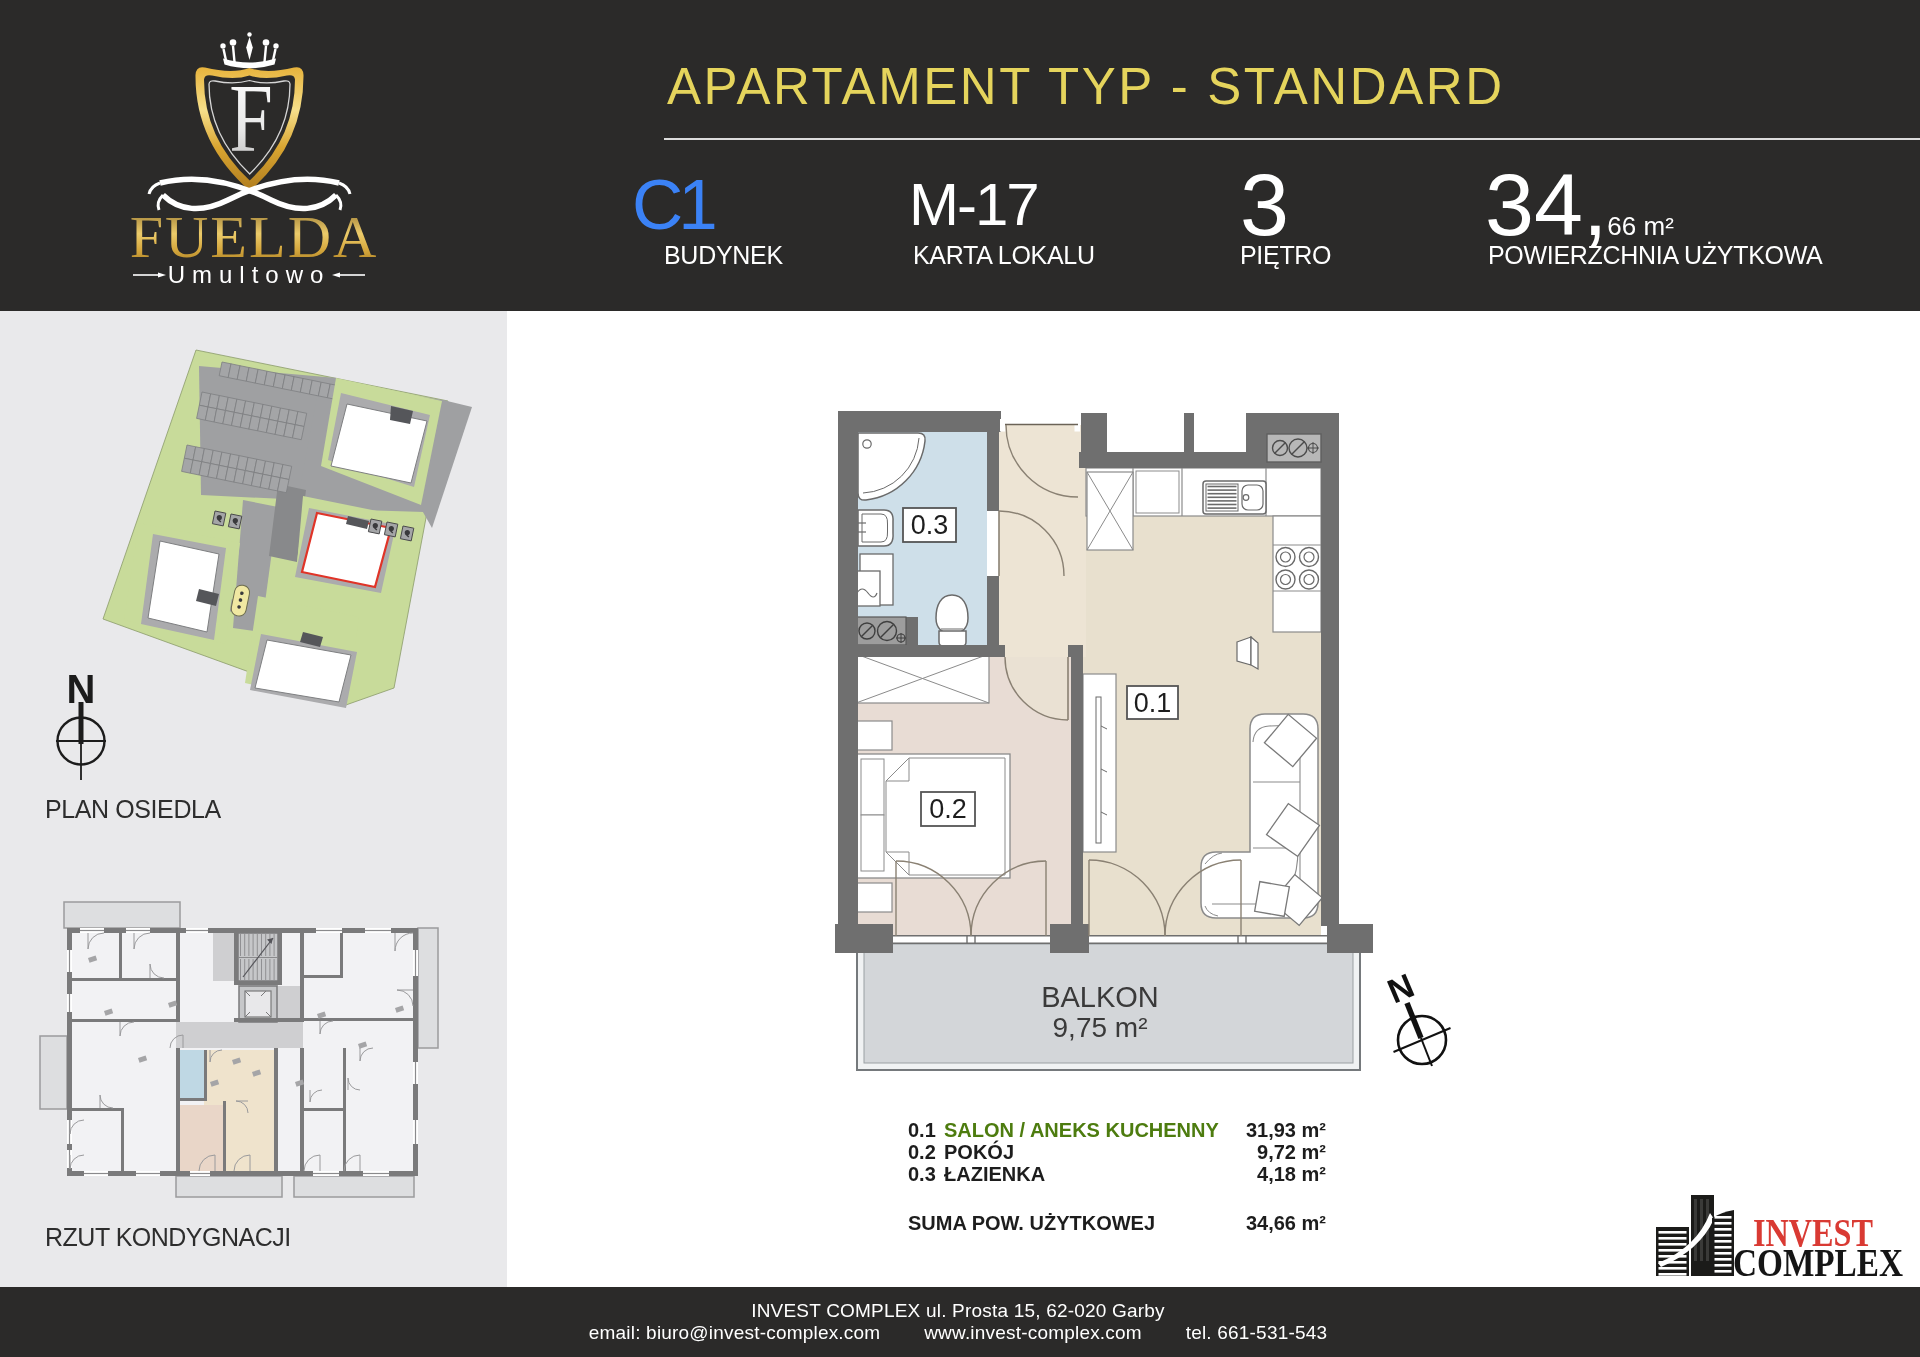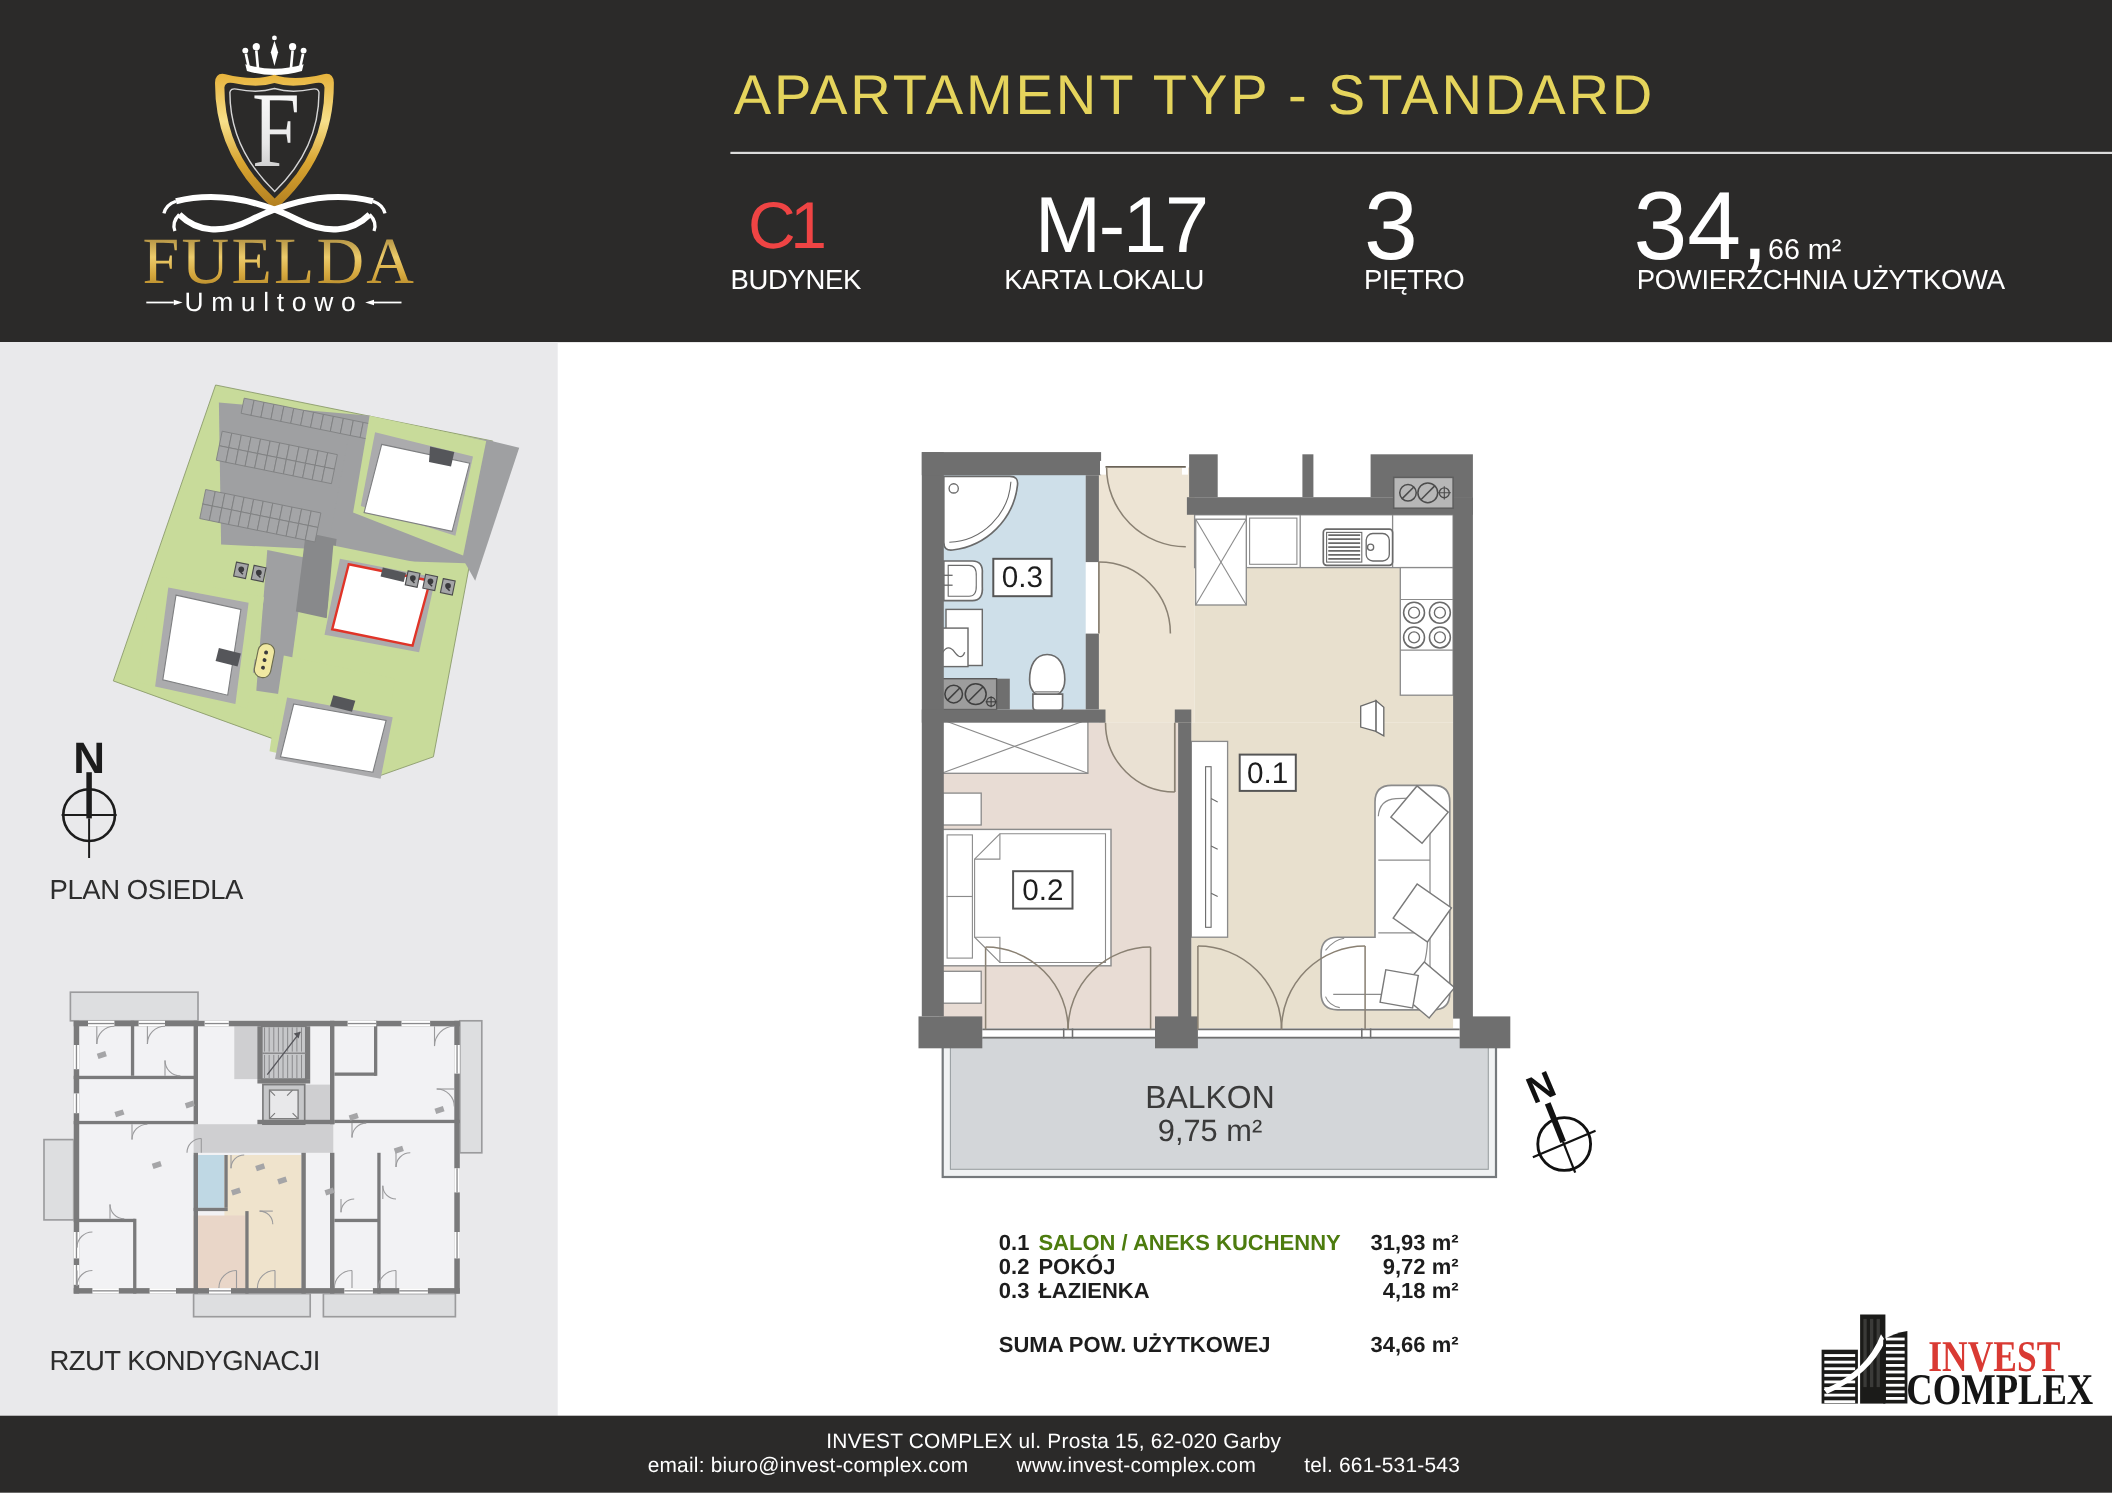--- a/index.html
+++ b/index.html
@@ -12,24 +12,24 @@
 <div class="abs" style="left:0;top:0;width:1920px;height:311px;background:#2B2A29"></div>
 
 <div class="abs" style="left:0;top:311px;width:507px;height:976px;background:#E9E9EB"></div>
 
 <div class="abs" style="left:0;top:1287px;width:1920px;height:70px;background:#2B2A29"></div>
 
 <div class="abs" style="left:667px;top:61px;font-size:51px;line-height:51px;letter-spacing:2.6px;color:#E5D45C;white-space:nowrap;">APARTAMENT TYP - STANDARD</div>
 
 <div class="abs" style="left:664px;top:138px;width:1256px;height:2px;background:#dcdcdc"></div>
 
-<div class="abs" style="left:680px;top:161px;font-size:60px;letter-spacing:-5px;color:#ef4444;line-height:88px;">C1</div>
+<div class="abs" style="left:632px;top:161px;font-size:71px;letter-spacing:-5px;color:#3b82f6;line-height:88px;">C1</div>
 <div class="abs" style="left:664px;top:243px;font-size:25px;letter-spacing:-0.3px;color:#fff;line-height:25px;">BUDYNEK</div>
 
-<div class="abs" style="left:909px;top:161px;font-size:72px;letter-spacing:-2px;color:#fff;line-height:88px;margin-left:32px;">M-17</div>
+<div class="abs" style="left:909px;top:161px;font-size:60px;letter-spacing:-2px;color:#fff;line-height:88px;">M-17</div>
 <div class="abs" style="left:913px;top:243px;font-size:25px;letter-spacing:-0.3px;color:#fff;line-height:25px;">KARTA LOKALU</div>
 
 <div class="abs" style="left:1240px;top:161px;font-size:88px;color:#fff;line-height:88px;">3</div>
 <div class="abs" style="left:1240px;top:243px;font-size:25px;letter-spacing:-0.3px;color:#fff;line-height:25px;">PIĘTRO</div>
 
 <div class="abs" style="left:1485px;top:161px;font-size:88px;color:#fff;line-height:88px;">34,<span style="font-size:26px">66 m²</span></div>
 <div class="abs" style="left:1488px;top:243px;font-size:25px;letter-spacing:-0.3px;color:#fff;line-height:25px;">POWIERZCHNIA UŻYTKOWA</div>
 
 <div class="abs" style="left:45px;top:797px;font-size:25px;line-height:25px;letter-spacing:-0.4px;color:#2d2d2d;">PLAN OSIEDLA</div>
 

